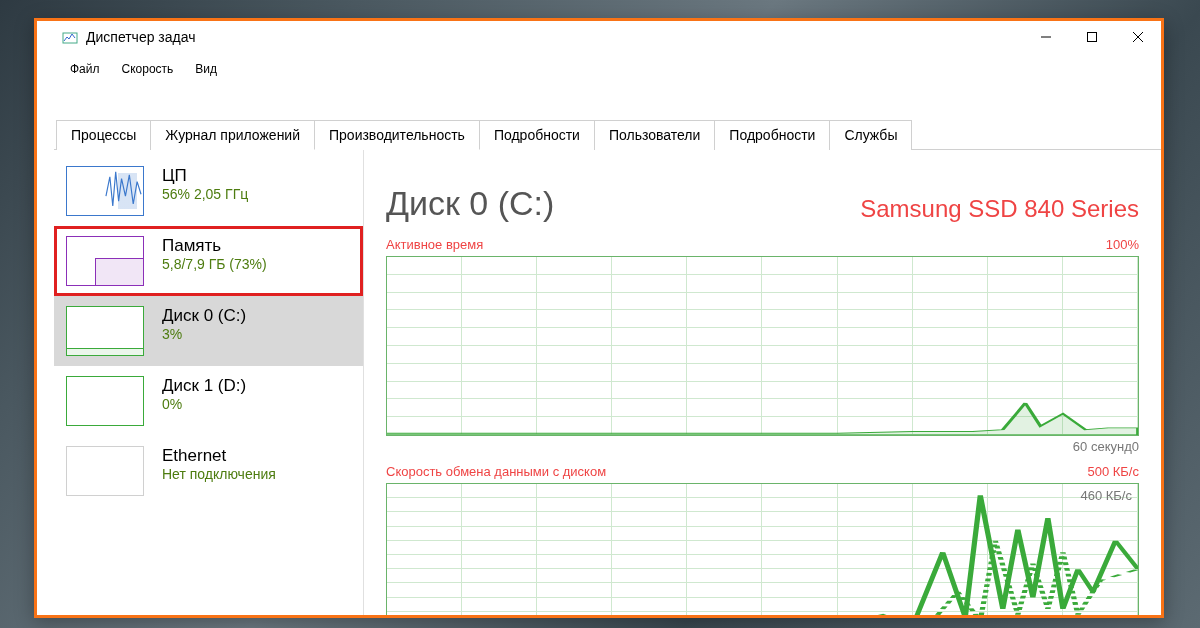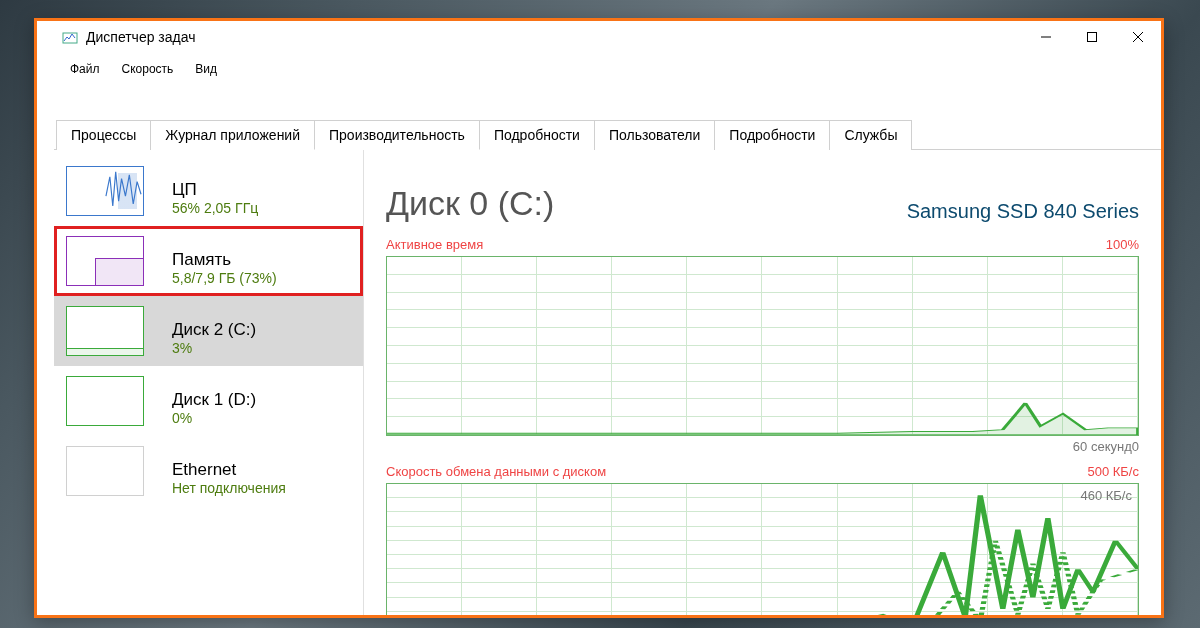--- a/index.html
+++ b/index.html
@@ -98,24 +98,24 @@
     overflow: hidden;
   }
   .sidebar {
     width: 310px;
     border-right: 1px solid #e0e0e0;
     overflow-y: auto;
     padding-top: 6px;
   }
   .side-item {
     display: flex;
-    align-items: flex-end;
+    align-items: flex-start;
     padding: 10px 12px;
     cursor: pointer;
-    gap: 28px;
+    gap: 18px;
     position: relative;
   }
   .side-item.selected {
     background: #d8d8d8;
   }
   .side-item.highlight {
     outline: 3px solid #e02020;
     outline-offset: -3px;
   }
   .thumb {
@@ -154,21 +154,21 @@
     padding: 10px 22px 0 22px;
     overflow:hidden;
   }
   .main-header {
     display:flex;
     justify-content: space-between;
     align-items: flex-end;
     margin-bottom: 14px;
   }
   .main-title { font-size: 34px; font-weight: 300; color:#555;margin-top:24px; }
-  .main-model { font-size: 20px; color:#0c4a6e; }
+  .main-model { font-size: 24px; color:#ef4444; }
   .chart-block { margin-bottom: 10px; }
   .chart-labels {
     display:flex; justify-content: space-between;
     font-size: 13px; color:#ef4444;
     margin-bottom: 4px;
   }
   .chart {
     height: 180px;
     border: 1px solid #6ab46a;
     position: relative;
@@ -259,21 +259,21 @@
         <div class="thumb mem"></div>
         <div class="side-text">
           <span class="side-title">Память</span>
           <span class="side-sub">5,8/7,9 ГБ (73%)</span>
         </div>
       </div>
 
       <div class="side-item selected">
         <div class="thumb disk0"></div>
         <div class="side-text">
-          <span class="side-title">Диск 2 (C:)</span>
+          <span class="side-title">Диск 0 (C:)</span>
           <span class="side-sub">3%</span>
         </div>
       </div>
 
       <div class="side-item">
         <div class="thumb disk1"></div>
         <div class="side-text">
           <span class="side-title">Диск 1 (D:)</span>
           <span class="side-sub">0%</span>
         </div>

